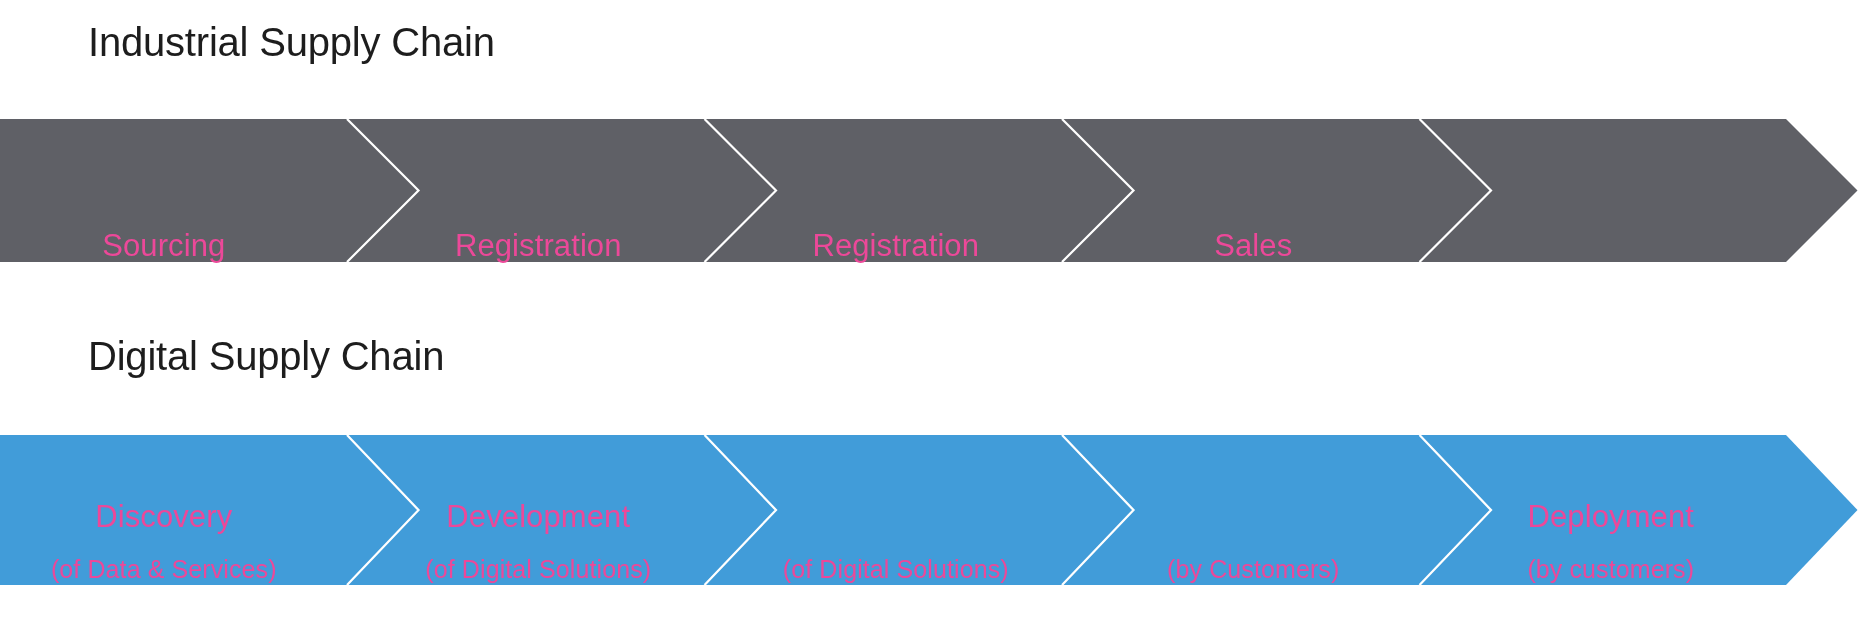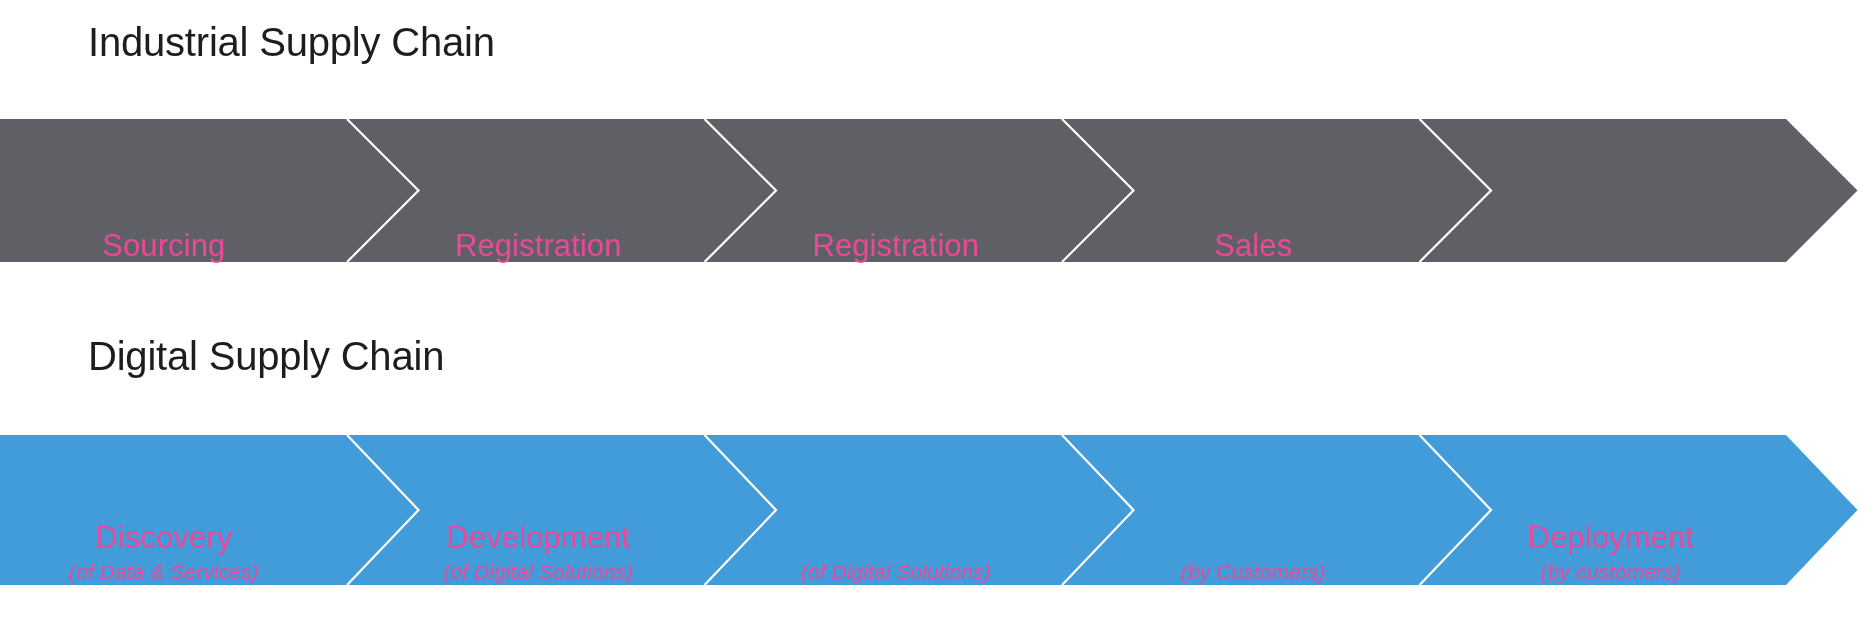--- a/index.html
+++ b/index.html
@@ -72,27 +72,26 @@
   .seg:not(.first) { padding-left: 18px; padding-right: 14px; }
 
   .seg-title {
     font-size: 31px;
     font-weight: 400;
     line-height: 1.08;
     white-space: nowrap;
     letter-spacing: 0.1px;
   }
   .seg-sub {
-    font-size: 21px;
+    font-size: 25px;
     font-weight: 400;
     line-height: 1.25;
     white-space: nowrap;
-    margin-top: 4px;
+    margin-top: 20px;
     letter-spacing: 0.1px;
-    font-style: italic;
   }
   
   #labels-industrial .seg-title { font-size: 31px; }
 </style>
 </head>
 <body>
 
 <div id="canvas" style="background: rgb(255, 255, 255);">
 
   <div class="section-title" id="title-industrial">Industrial Supply Chain</div>

